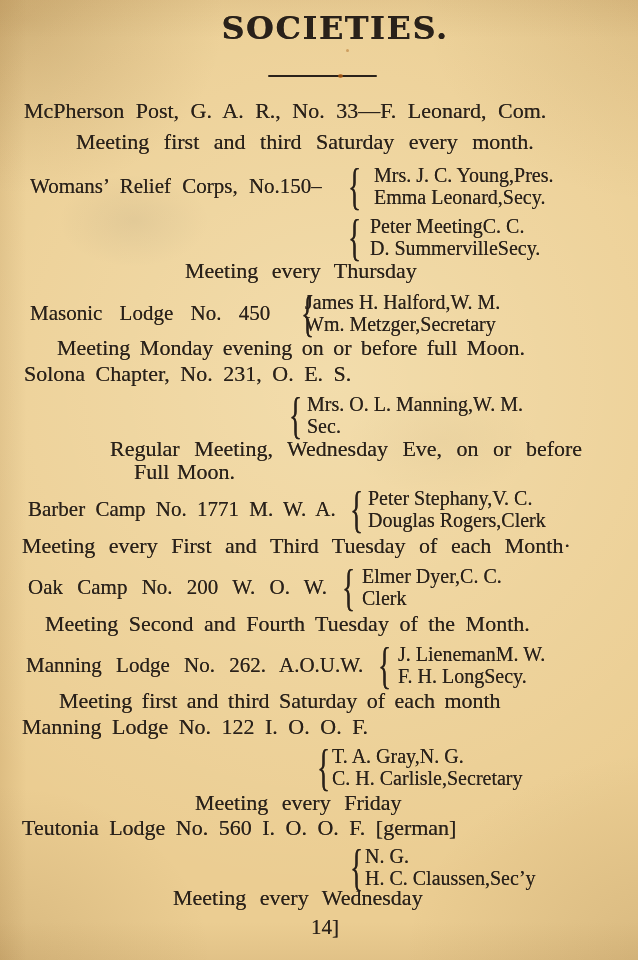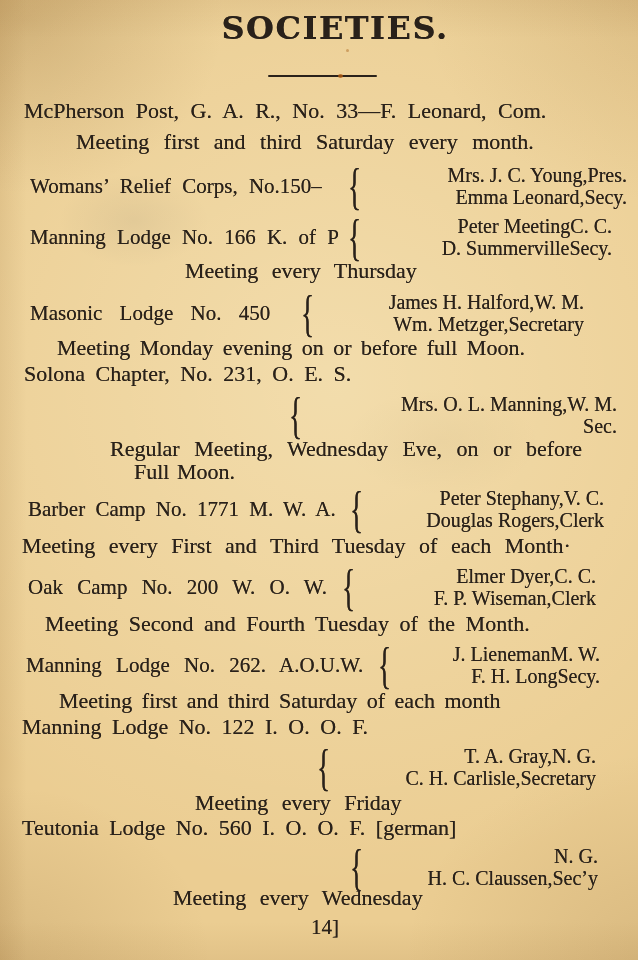--- a/index.html
+++ b/index.html
@@ -33,21 +33,21 @@
   .row{position:absolute;left:0;width:638px;white-space:nowrap;}
   .line{font-size:22px;line-height:26px;}
   .soc{height:46px;}
   .soc .name{position:absolute;top:11px;font-size:21px;line-height:24px;}
   .brace{
     position:absolute;top:-1px;display:inline-block;
     font-size:50px;line-height:48px;font-weight:400;
     transform:scaleX(0.55);transform-origin:left center;
   }
   .offs{position:absolute;top:1px;}
-  .off-line{display:flex;justify-content:flex-end;font-size:20px;line-height:22px;}
+  .off-line{display:flex;justify-content:flex-start;font-size:20px;line-height:22px;}
   .pagenum{font-size:21px;}
 </style>
 </head>
 <body>
 
 <div class="page">
 
   <div class="title">SOCIETIES.</div>
   <div class="rule"></div>
   <div class="speck s1"></div>
@@ -65,21 +65,20 @@
         <span>Pres.</span>
       </div>
       <div class="off-line">
         <span>Emma Leonard,</span>
         <span>Secy.</span>
       </div>
     </div>
   </div>
 
   <div class="row soc" style="top:214px">
-    <span class="name" style="left:30px;word-spacing:6px">Manning Lodge No. 166 K. of P</span>
     <span class="brace" style="left:348px">{</span>
     <div class="offs" style="left:370px;width:242px">
       <div class="off-line">
         <span>Peter Meeting</span>
         <span>C. C.</span>
       </div>
       <div class="off-line">
         <span>D. Summerville</span>
         <span>Secy.</span>
       </div>
@@ -137,21 +136,20 @@
 
   <div class="row soc" style="top:564px">
     <span class="name" style="left:28px;word-spacing:9px">Oak Camp No. 200 W. O. W.</span>
     <span class="brace" style="left:342px">{</span>
     <div class="offs" style="left:362px;width:234px">
       <div class="off-line">
         <span>Elmer Dyer,</span>
         <span>C. C.</span>
       </div>
       <div class="off-line">
-        <span>F. P. Wiseman,</span>
         <span>Clerk</span>
       </div>
     </div>
   </div>
   <div class="row line" style="top:611px;padding-left:45px;word-spacing:5px">Meeting Second and Fourth Tuesday of the Month.</div>
 
   <div class="row soc" style="top:642px">
     <span class="name" style="left:26px;word-spacing:9px">Manning Lodge No. 262. A.O.U.W.</span>
     <span class="brace" style="left:378px">{</span>
     <div class="offs" style="left:398px;width:202px">

